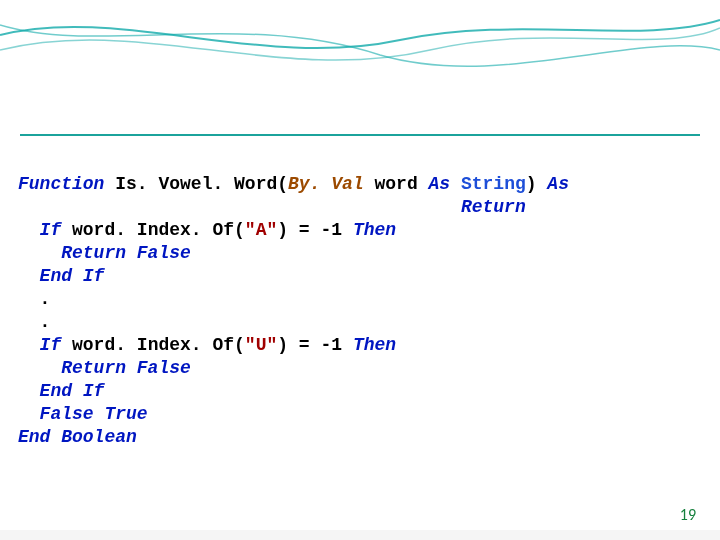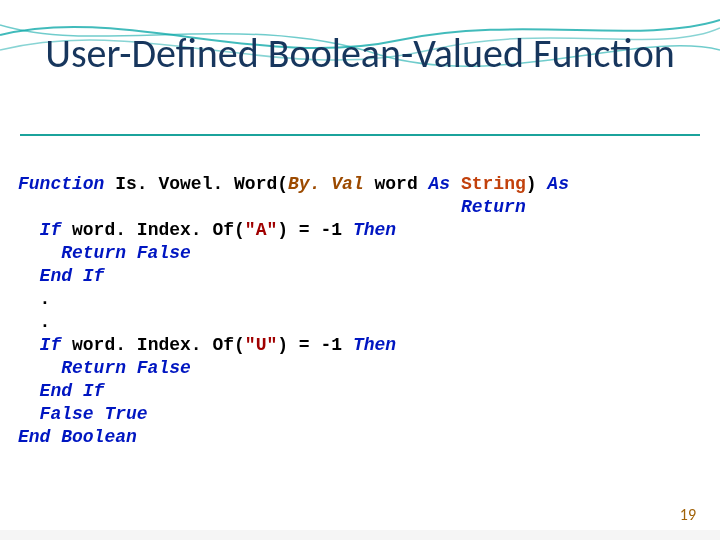--- a/index.html
+++ b/index.html
@@ -52,28 +52,28 @@
     font-family: "Courier New", Courier, monospace;
     font-size: 18px;
     line-height: 1.28;
     font-weight: bold;
     white-space: pre;
     color: #000;
   }
   .kw   { color: #0016c1; font-style: italic; }
   .func { color: #9c4a00; font-style: italic; }
   .str  { color: #a00000; }
-  .type { color: #c2410c; }
+  .type { color: #1d4ed8; }
   .linepart { white-space: pre; }
   .page-num {
     position: absolute;
     bottom: 16px;
     right: 24px;
     font-size: 16px;
-    color: #a16207;
+    color: #15803d;
     font-family: Calibri, "Segoe UI", Arial, sans-serif;
   }
   .bottom-bar {
     position: absolute;
     bottom: 0;
     left: 0;
     width: 720px;
     height: 10px;
     background: #f5f5f5;
   }
@@ -82,23 +82,20 @@
 <body>
 
 <div class="slide">
 
   <svg class="wave-top" viewBox="0 0 720 90" preserveAspectRatio="none">
     <path d="M0,35 C120,5 260,70 400,40 C520,15 640,45 720,20" fill="none" stroke="#1aa" stroke-width="2" opacity="0.8"></path>
     <path d="M0,50 C140,15 280,85 430,50 C550,22 660,55 720,28" fill="none" stroke="#1aa" stroke-width="1.5" opacity="0.5"></path>
     <path d="M0,25 C100,55 240,10 380,55 C500,90 640,30 720,50" fill="none" stroke="#1aa" stroke-width="1.5" opacity="0.6"></path>
   </svg>
 
-  <div class="title">
-    <span>User-Defined Boolean-Valued Function</span>
-  </div>
   <div class="underline"></div>
 
   <div class="code">
 <span class="linepart"><span class="kw">Function</span><span> Is. Vowel. Word(</span><span class="func">By. Val</span><span> word </span><span class="kw">As</span><span> </span><span class="type">String</span><span>) </span><span class="kw">As</span></span>
 <span class="linepart"><span>                                         </span><span class="kw">Return</span></span>
 <span class="linepart"><span class="kw">  If</span><span> word. Index. Of(</span><span class="str">"A"</span><span>) = -1 </span><span class="kw">Then</span></span>
 <span class="linepart"><span class="kw">    Return False</span></span>
 <span class="linepart"><span class="kw">  End If</span></span>
 <span class="linepart">  .</span>
 <span class="linepart">  .</span>

